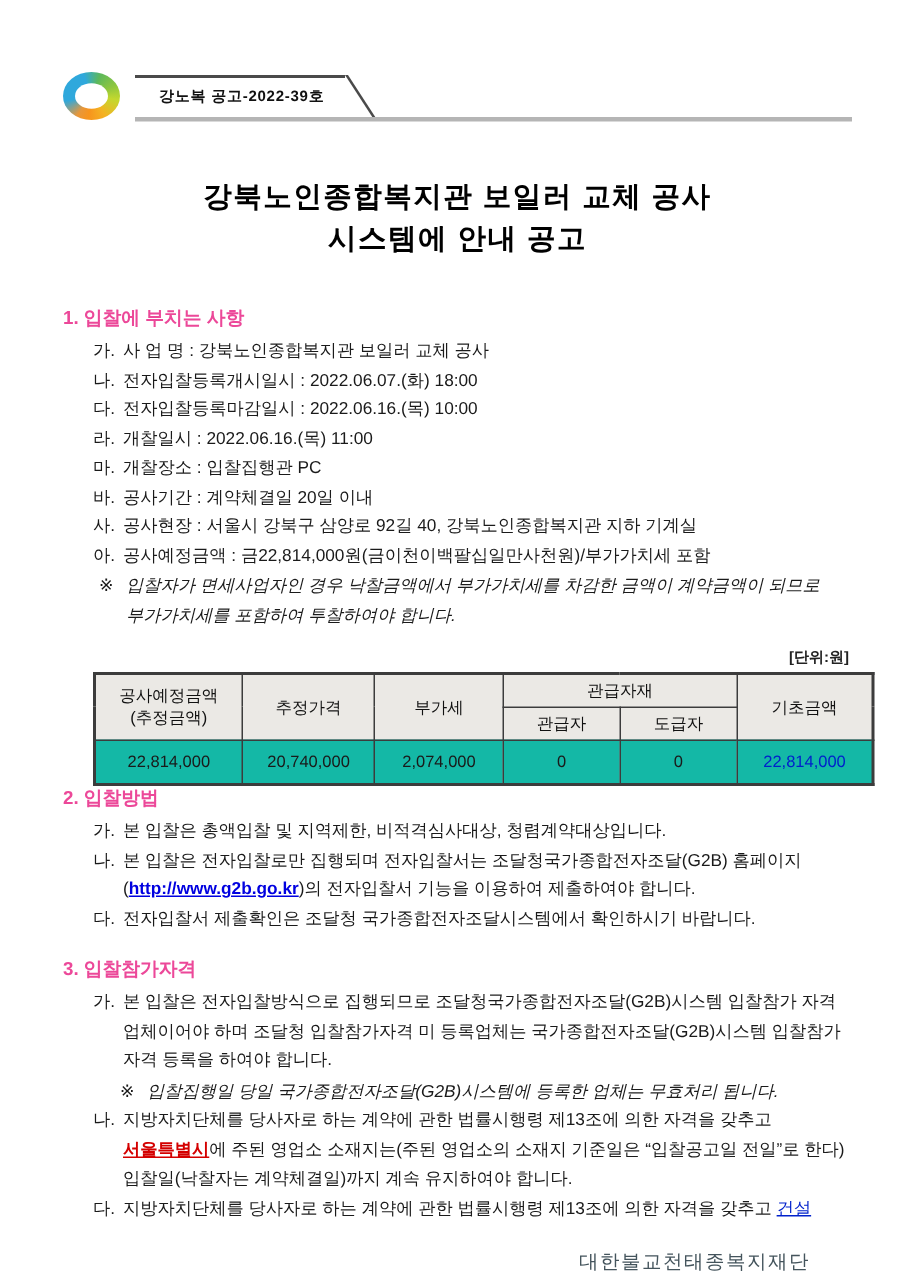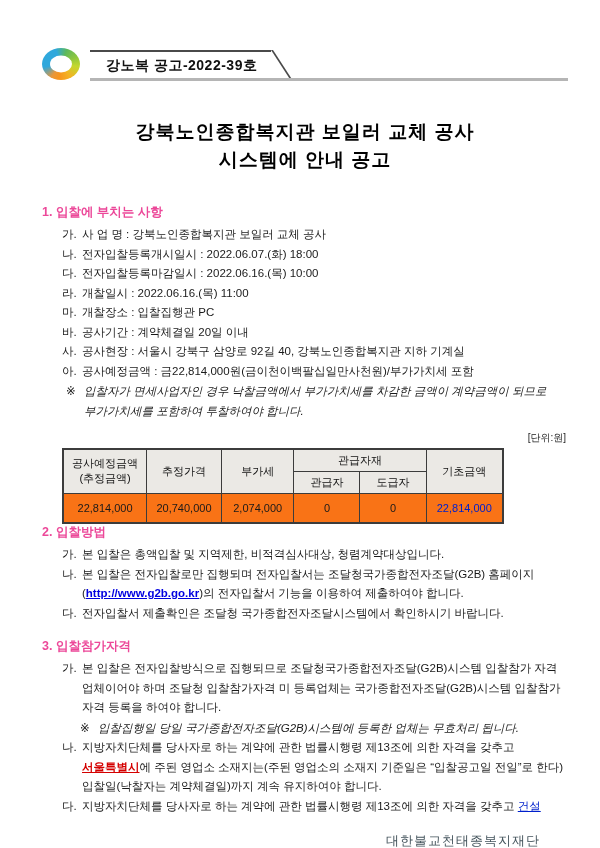--- a/index.html
+++ b/index.html
@@ -26,21 +26,21 @@
     width:22px; height:17px; border-radius:50%; background:#ffffff;
   }
   .header-rule {
     flex:1; margin-left:10px; margin-top:4px;
     display:flex; align-items:flex-start;
     border-bottom:3px solid #b5b5b5; height:31px;
   }
   .notice-tab {
     border-top:2px solid #4a4a4a;
     padding:5px 14px 0 16px;
-    font-size:14px; font-weight:bold; letter-spacing:0.5px; color:#111;
+    font-size:10px; font-weight:bold; letter-spacing:0.5px; color:#111;
   }
   .tab-slash {
     width:2px; height:28px; background:#4a4a4a;
     transform:skewX(33deg); transform-origin:top left;
   }
 
   
   .title { text-align:center; margin-top:37px; font-weight:bold; font-size:19px; line-height:28px; letter-spacing:1px; color:#000; }
 
   
@@ -48,25 +48,25 @@
   .s1 { margin-top:30px; }
   .items { margin-top:4px; padding-left:20px; }
   .item { display:flex; font-size:11.5px; line-height:19.5px; color:#1a1a1a; }
   .item-label { flex:0 0 20px; }
   .item-text { flex:1; word-break:keep-all; }
   .note { display:flex; font-size:11.5px; line-height:19.5px; padding-left:24px; margin-top:1px; }
   .note-sym { flex:0 0 18px; }
   .note-text { flex:1; word-break:keep-all;font-style:italic; }
 
   
-  .unit-label { text-align:right; font-size:10px; margin-top:10px; margin-bottom:3px; color:#222; padding-right:2px; }
-  table.bid { border-collapse:collapse; table-layout:fixed; width:442px; margin-left:20px; border:2px solid #3c3c3c; font-size:11px; }
+  .unit-label { text-align:right; font-size:10px; margin-top:10px; margin-bottom:3px; color:#222; padding-right:2px;font-weight:bold; }
+  table.bid { border-collapse:collapse; table-layout:fixed; width:521px; margin-left:20px; border:2px solid #3c3c3c; font-size:11px; }
   table.bid td { border:1px solid #3c3c3c; text-align:center; vertical-align:middle; padding:2px 3px; }
   table.bid .hd { background:#ebe9e5; height:22px; font-weight:normal; color:#111; }
-  table.bid .val { height:30px; background:#f97316;margin-top:46px; }
+  table.bid .val { height:30px; background:#14b8a6;margin-top:46px; }
   .val-blue { color:#0021cc; }
 
   
   .link { color:#0000e0; font-weight:bold; text-decoration:underline; }
   .em-red { color:#d40000; font-weight:bold; text-decoration:underline; }
   .em-blue { color:#0021cc; font-weight:normal; text-decoration:underline; }
 
   .s2 { }
   .s3 { margin-top:15px; }
 

